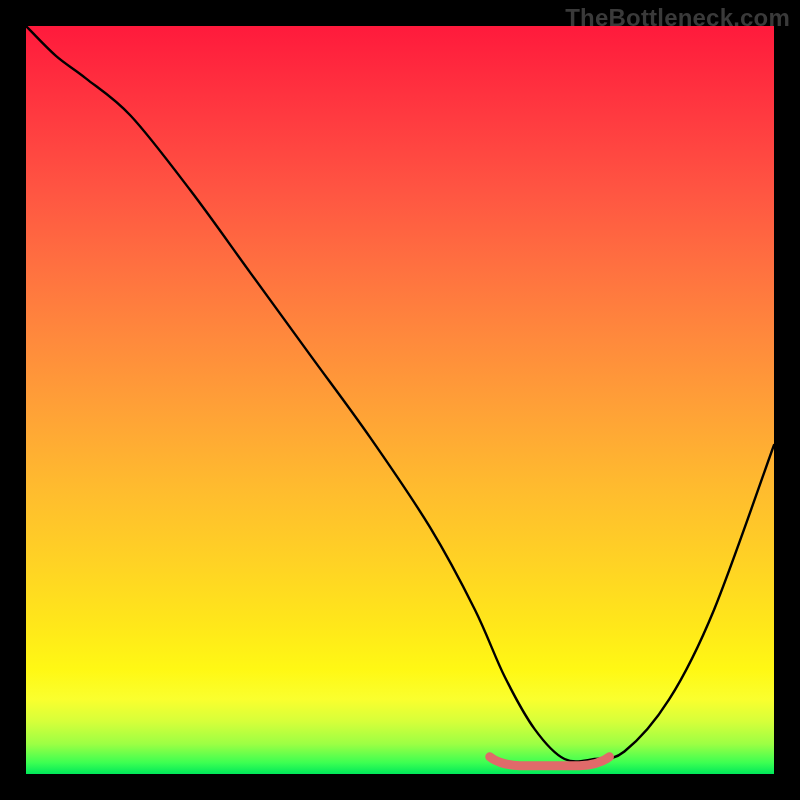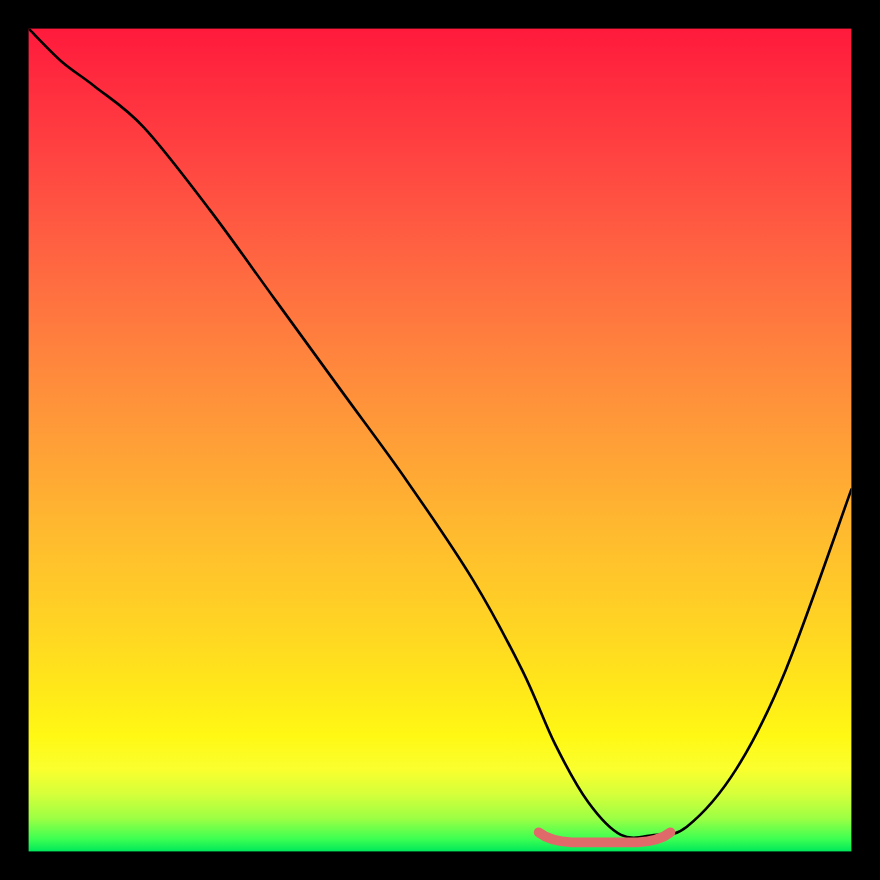--- a/index.html
+++ b/index.html
@@ -72,13 +72,14 @@
       </g>
       <g>
         <path id="flat-marker" fill="none" stroke="#e06a6a" stroke-width="9" stroke-linecap="round" d="M 463.76 730.78
    Q 473.76 738.78, 493.76 739.78
    L 523.6 739.78
    L 553.44 739.78
    Q 573.44 738.78, 583.44 730.78"></path>
       </g>
     </svg>
   </div>
+  <div class="watermark">TheBottleneck.com</div>
 </div>
 
 </body></html>

